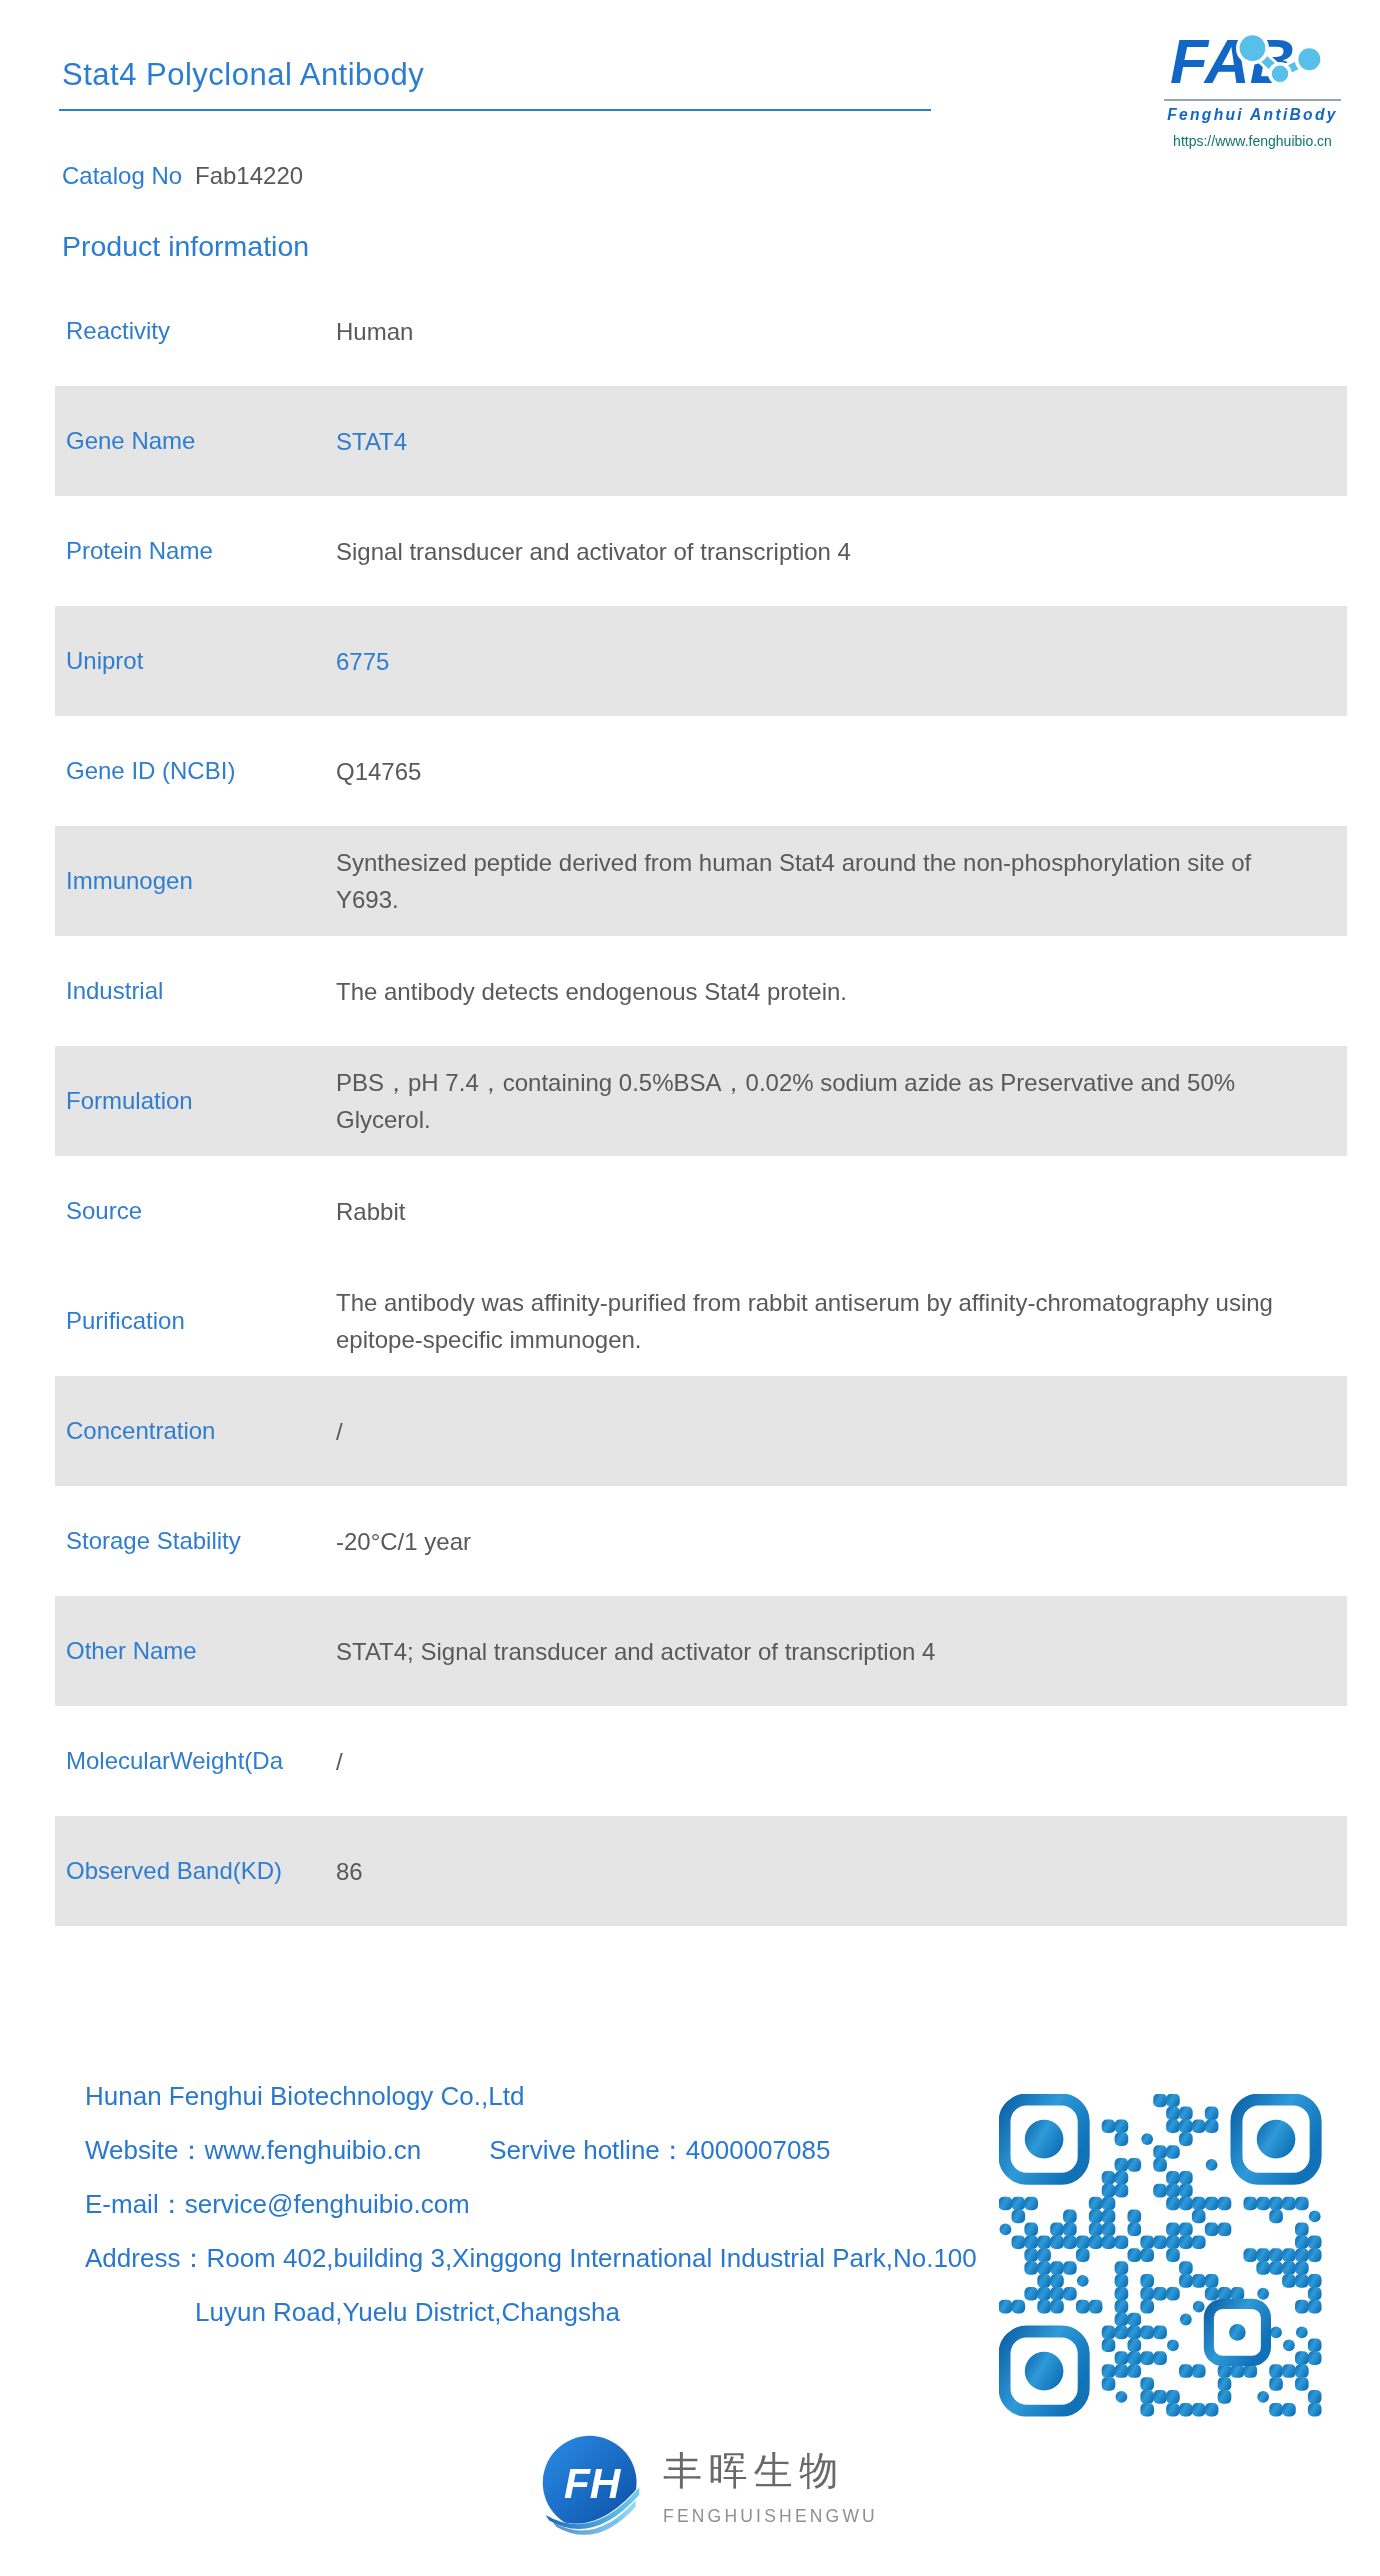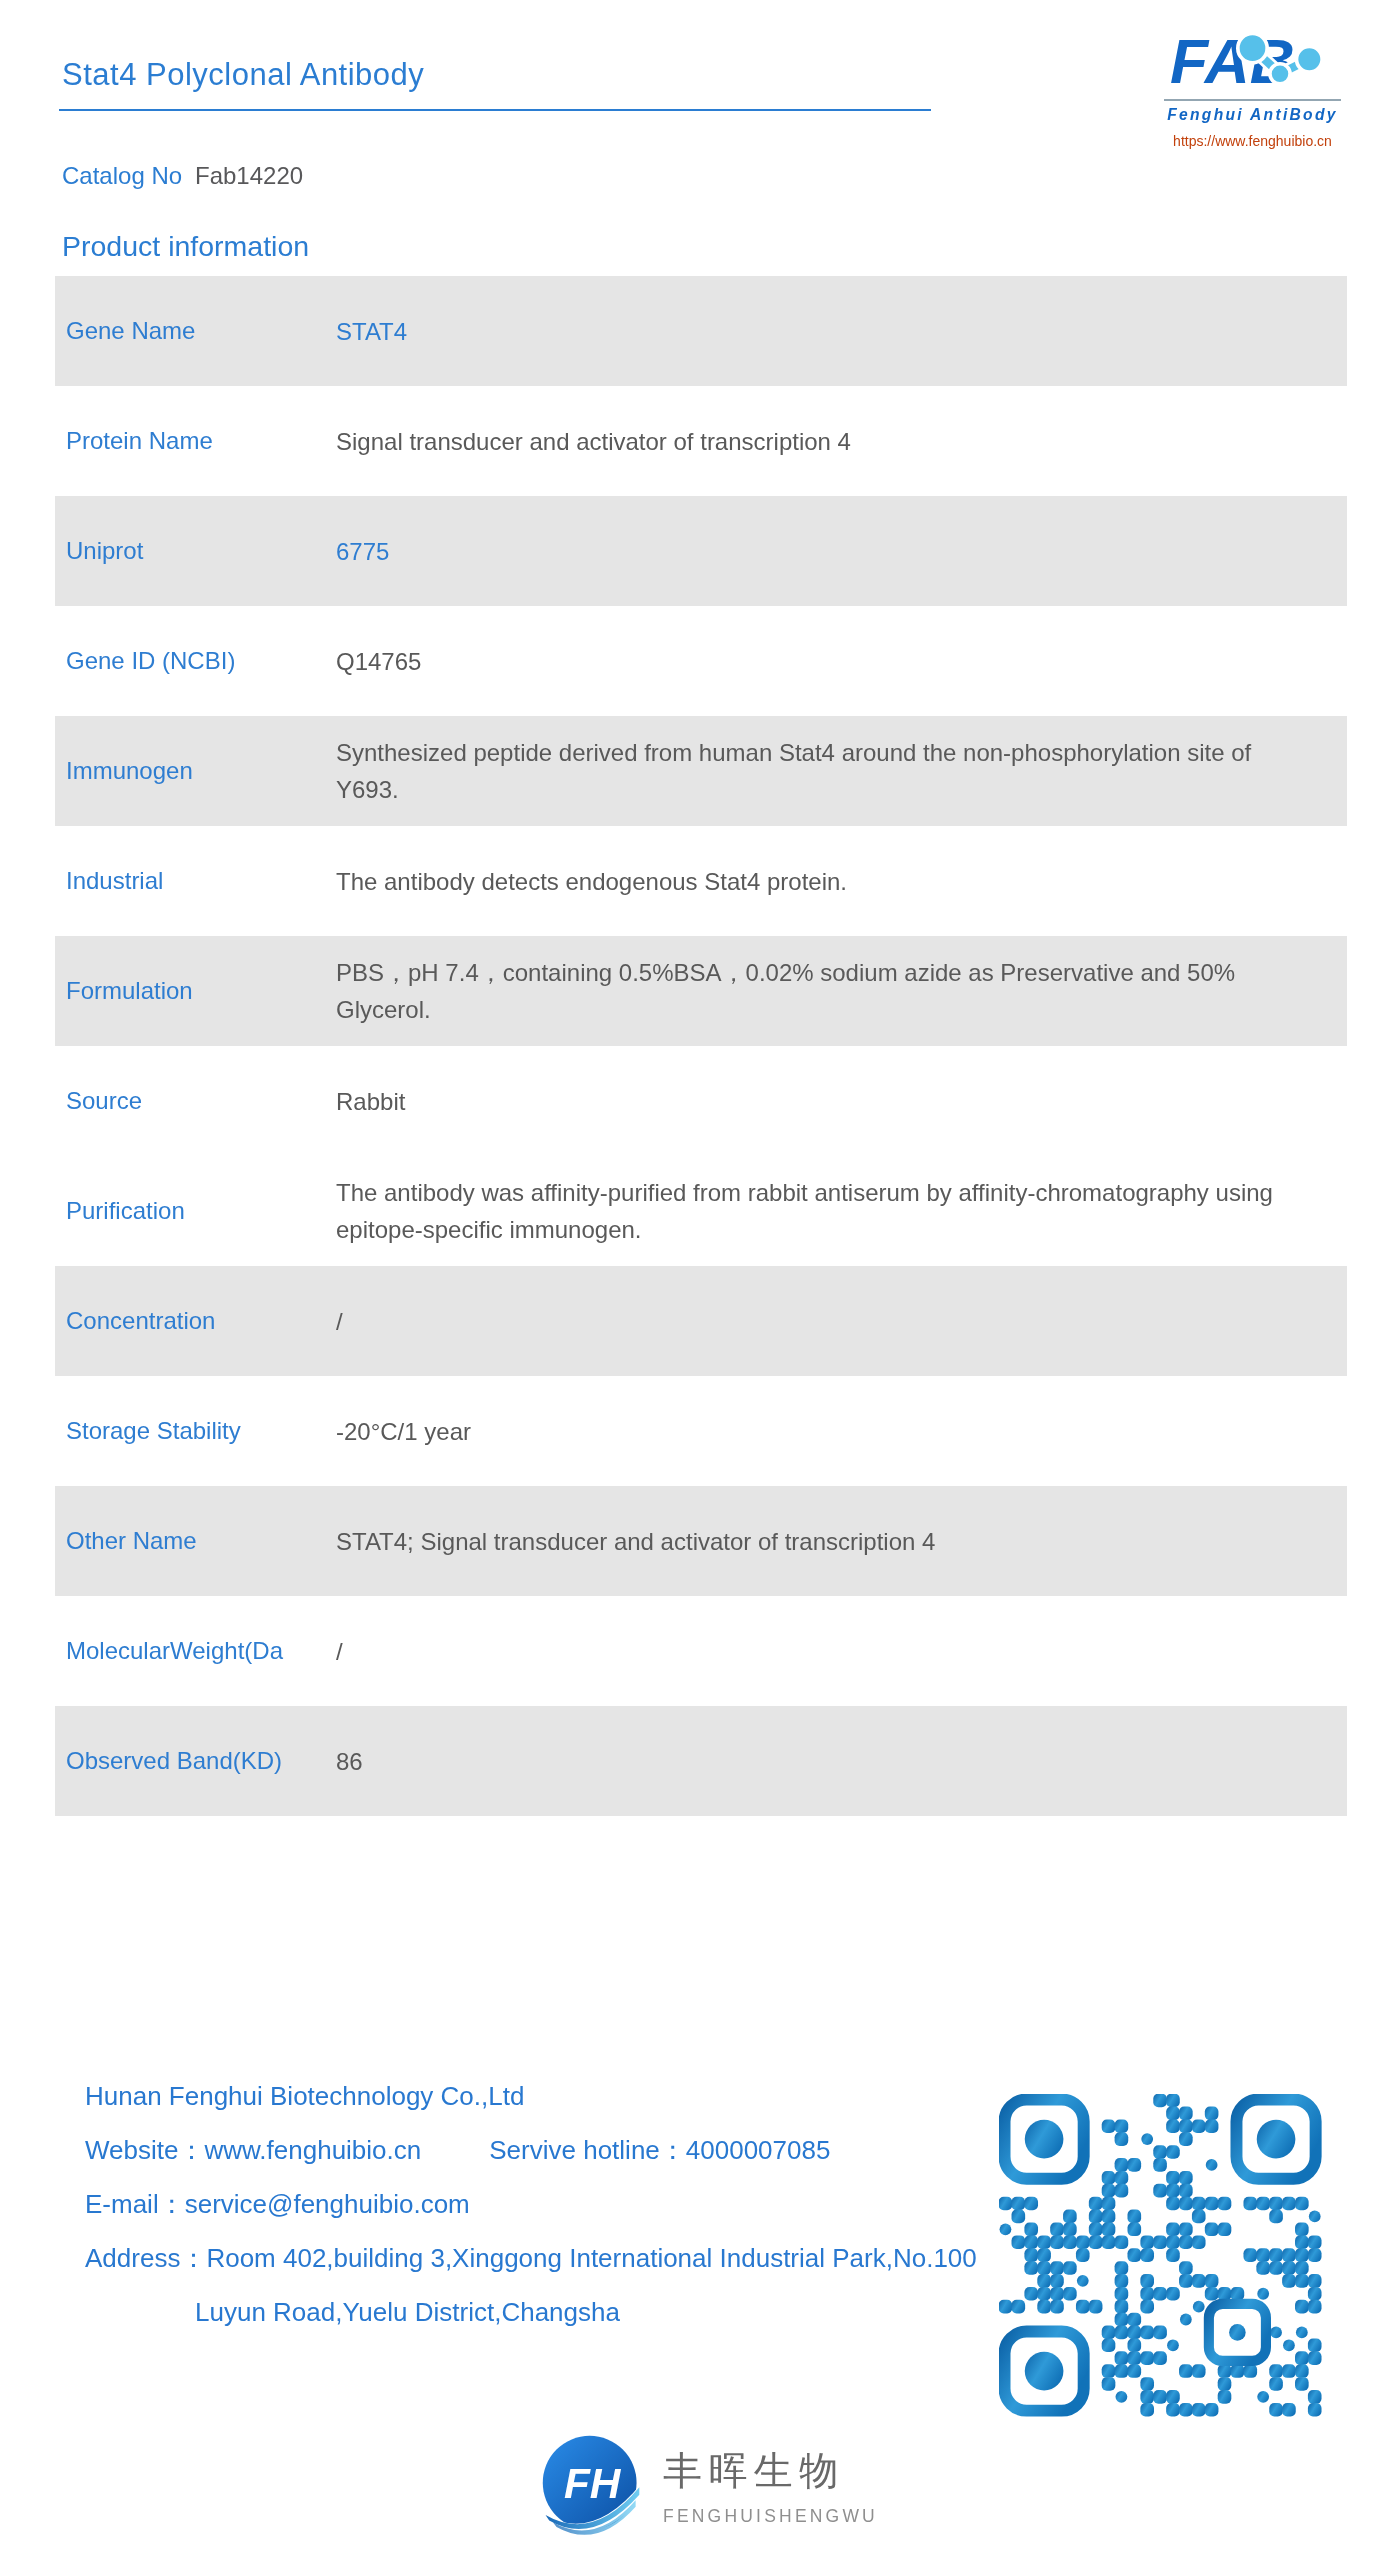--- a/index.html
+++ b/index.html
@@ -20,21 +20,21 @@
     position:absolute;left:48px;top:109px;width:872px;height:1.8px;background:#2b7dd2;
   }
   .logo{
     position:absolute;left:1146px;top:28px;width:191px;text-align:center;
   }
   .logo-divider{width:177px;height:1.8px;background:#93a6b2;margin:1.8px auto 0 auto;}
   .logo-sub{
     font-size:15.6px;font-weight:bold;font-style:italic;color:#1266c4;
     letter-spacing:2.3px;margin-top:5.5px;white-space:nowrap;
   }
-  .logo-url{font-size:14px;color:#c2410c;margin-top:9.2px;white-space:nowrap;}
+  .logo-url{font-size:14px;color:#0f766e;margin-top:9.2px;white-space:nowrap;}
   .catalog{position:absolute;left:51px;top:162px;font-size:24px;display:flex;}
   .catalog-label{color:#2b7dd2;width:133px;}
   .catalog-value{color:#58585a;}
   
   .section-title{
     position:absolute;left:51px;top:230px;font-size:28.5px;color:#2b7dd2;
   }
   .section-underline{
     position:absolute;left:48px;top:280px;width:282px;height:2.8px;background:#2b7dd2;
   }
@@ -98,20 +98,24 @@
 
   <div class="catalog">
     <span class="catalog-label">Catalog No</span>
     <span class="catalog-value">Fab14220</span>
   </div>
 
   <div class="section-title">Product information</div>
   <div class="section-underline"></div>
 
   <div class="table" id="info-table">
+    <div class="row">
+      <span class="row-label">Reactivity</span>
+      <span class="row-value">Human</span>
+    </div>
 
     <div class="row hl">
       <span class="row-label">Gene Name</span>
       <span class="row-value blue">STAT4</span>
     </div>
 
     <div class="row">
       <span class="row-label">Protein Name</span>
       <span class="row-value">Signal transducer and activator of transcription 4</span>
     </div>

